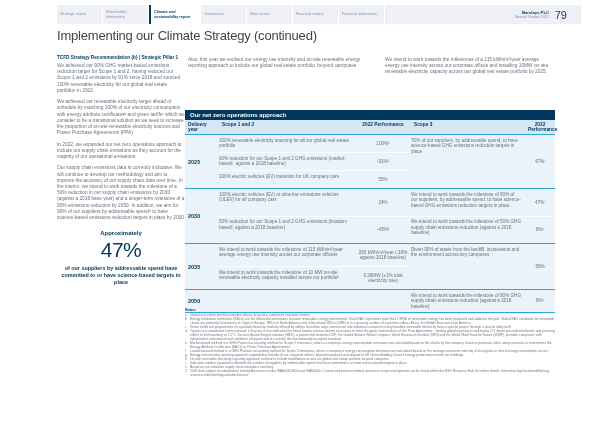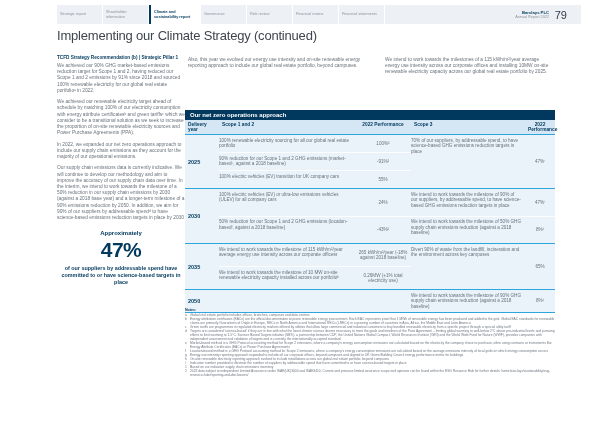--- a/index.html
+++ b/index.html
@@ -25,21 +25,21 @@
   .title { position:absolute; left:57px; top:28px; font-size:13px; font-weight:400;
     color:#3d454e; letter-spacing:-0.2px; }
   .tcfd { position:absolute; left:57px; top:55px; font-size:4.7px; font-weight:bold; color:#00395d; }
 
   
   .leftcol { position:absolute; left:57px; top:63px; width:128px; }
   .prog-head { font-size:7.5px; font-weight:bold; color:#00395d; margin-bottom:4px; }
   .para { font-size:4.8px; line-height:1.3; color:#68727c; margin-bottom:5px; }
   .stat { margin-top:9px; text-align:center; color:#00395d; }
   .stat-pre { font-size:6px; font-weight:bold; margin-bottom:2px; }
-  .stat-val { font-size:21px; font-weight:700; letter-spacing:-0.5px; margin-bottom:3px; }
+  .stat-val { font-size:21px; font-weight:400; letter-spacing:-0.5px; margin-bottom:3px; }
   .stat-cap { font-size:5.4px; font-weight:bold; line-height:1.3; }
 
   
   .col2 { position:absolute; left:188px; top:57px; width:188px; font-size:4.8px; line-height:1.3; }
   .col3 { position:absolute; left:385px; top:57px; width:170px; font-size:4.8px; line-height:1.3; }
 
   
   .nztable { position:absolute; left:185px; top:110px; width:370px; }
   .tbar { background:#00395d; color:#ffffff; font-size:6px; font-weight:bold;
     padding:2px 5px; height:10px; display:flex; align-items:center; }

